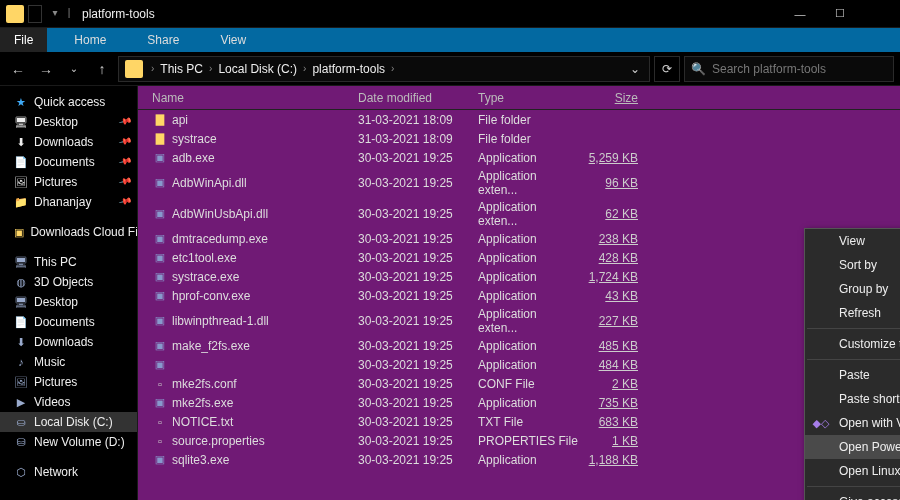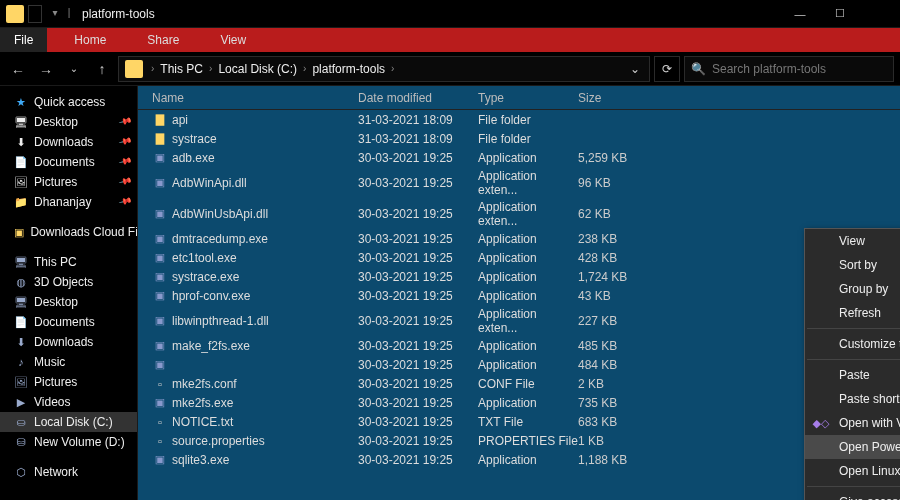--- a/index.html
+++ b/index.html
@@ -5,21 +5,21 @@
 * { margin:0; padding:0; box-sizing:border-box; font-family:"Segoe UI",Arial,sans-serif; -webkit-font-smoothing:antialiased; }
 body { background:#000; color:#fff; width:900px; height:500px; overflow:hidden; font-size:12px; }
 .titlebar { height:28px; background:#000; display:flex; align-items:center; border-bottom:1px solid #1a1a1a; }
 .titlebar .controls { display:flex; margin-left:6px; }
 .titlebar .sysicon { width:18px; height:18px; background:#ffd666; border-radius:2px; margin-right:4px; }
 .titlebar .tab { width:14px; height:18px; border:1px solid #333; margin-right:6px; }
 .titlebar .chevbox { width:14px; height:16px; display:flex; align-items:center; justify-content:center; color:#888; font-size:10px; }
 .titlebar .title { margin-left:6px; font-size:12px; color:#eee; }
 .titlebar .winbtns { margin-left:auto; display:flex; }
 .titlebar .winbtn { width:40px; height:28px; display:flex; align-items:center; justify-content:center; color:#ccc; font-size:11px; }
-.menubar { height:24px; background:#b91c1c; display:flex; align-items:flex-end; }
+.menubar { height:24px; background:#0369a1; display:flex; align-items:flex-end; }
 .menubar .filebtn { background:#222; color:#fff; padding:4px 14px; height:24px; display:flex; align-items:center; }
 .menubar .mitem { padding:0 14px; color:#ddd; height:24px; display:flex; align-items:center;margin-left:13px; }
 .navbar { height:34px; background:#000; display:flex; align-items:center; padding:0 6px; gap:4px; border-bottom:1px solid #1a1a1a; }
 .navbtn { width:24px; height:24px; display:flex; align-items:center; justify-content:center; color:#ccc; font-size:14px; }
 .addrbox { flex:1; display:flex; align-items:center; border:1px solid #2a2a2a; background:#0a0a0a; height:26px; padding:0 2px; }
 .addrbox .crumbicon { width:18px; height:18px; background:#ffd666; border-radius:2px; margin:0 4px; }
 .addrbox .cchev { color:#888; padding:0 4px; font-size:10px; }
 .addrbox .crumb { color:#eee; padding:0 2px; }
 .addrbox .endbtn { margin-left:auto; width:24px; text-align:center; color:#ccc; }
 .refreshbtn { width:26px; height:26px; border:1px solid #2a2a2a; display:flex; align-items:center; justify-content:center; color:#ccc; }
@@ -28,26 +28,26 @@
 .main { display:flex; height:calc(500px - 28px - 24px - 34px); }
 .sidebar { width:138px; background:#000; border-right:1px solid #1a1a1a; padding-top:6px; overflow:hidden; }
 .sbitem { display:flex; align-items:center; padding:3px 6px 3px 14px; color:#eee; gap:6px; white-space:nowrap; cursor:default; }
 .sbitem.header { font-weight:500; }
 .sbitem .sbic { width:14px; height:14px; display:flex; align-items:center; justify-content:center; font-size:11px; }
 .sbitem.sel { background:#333; }
 .sbspace { height:10px; }
 .star { color:#3fa9f5; }
 .yfold { color:#ffd666; }
 .hdd { color:#9ac; }
-.content { flex:1; background:#0c4a6e; position:relative; }
+.content { flex:1; background:#701a75; position:relative; }
 .colheaders { display:flex; border-bottom:1px solid #222; height:24px; align-items:center; color:#bbb; padding-left:10px; }
 .col-name { width:210px; padding-left:4px; }
 .col-date { width:120px; }
 .col-type { width:100px; }
-.col-size { width:70px; text-align:left; padding-right:10px; }
+.col-size { width:70px; text-align:right; padding-right:10px;text-decoration:underline; }
 .rows { }
 .row { display:flex; align-items:center; padding:1.5px 0 1.5px 10px; color:#ddd; }
 .row .icon { width:16px; height:16px; display:flex; align-items:center; justify-content:center; margin-right:4px; font-size:11px; }
 .row .folder { color:#ffd666; }
 .row .exe { color:#89c; }
 .row .file { color:#ccc; }
 .row .col-name { display:flex; align-items:center; }
 .row .col-size { color:#ccc; }
 .contextmenu { position:absolute; left:666px; top:142px; width:216px; background:#2b2b2b; border:1px solid #555; box-shadow:2px 2px 6px rgba(0,0,0,0.6); z-index:50; }
 .cmitem { padding:5px 10px 5px 34px; color:#eee; display:flex; align-items:center; position:relative; font-size:12px; cursor:default; }

